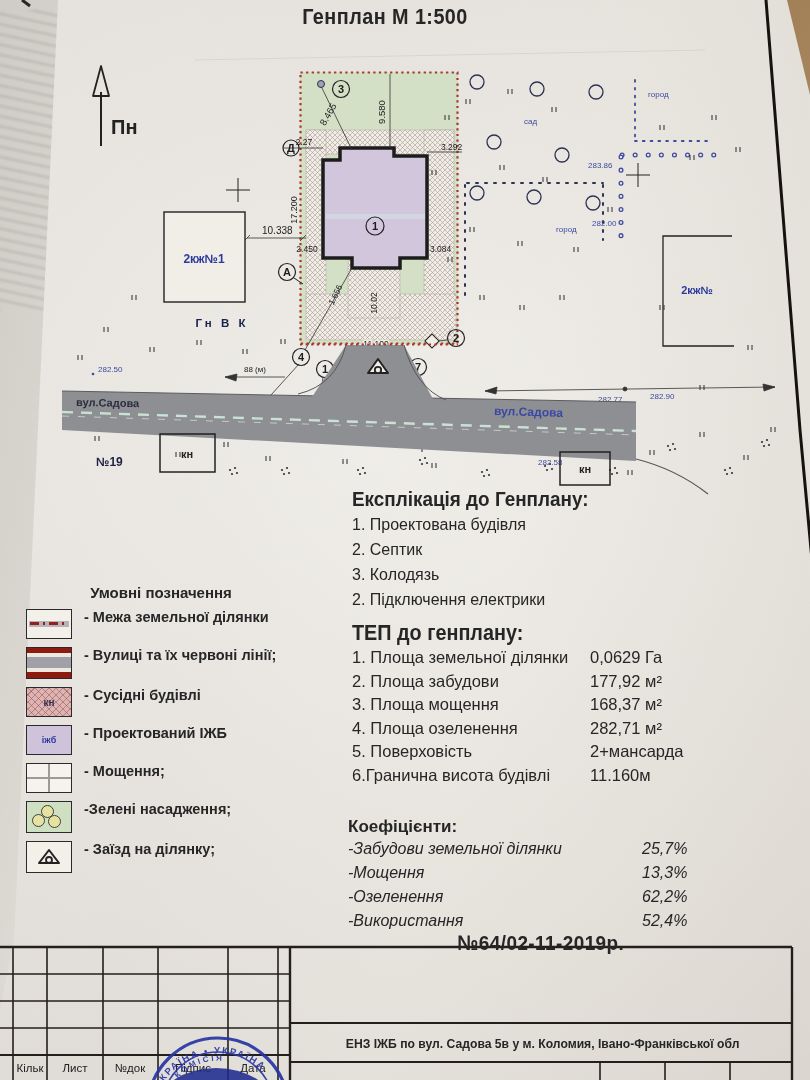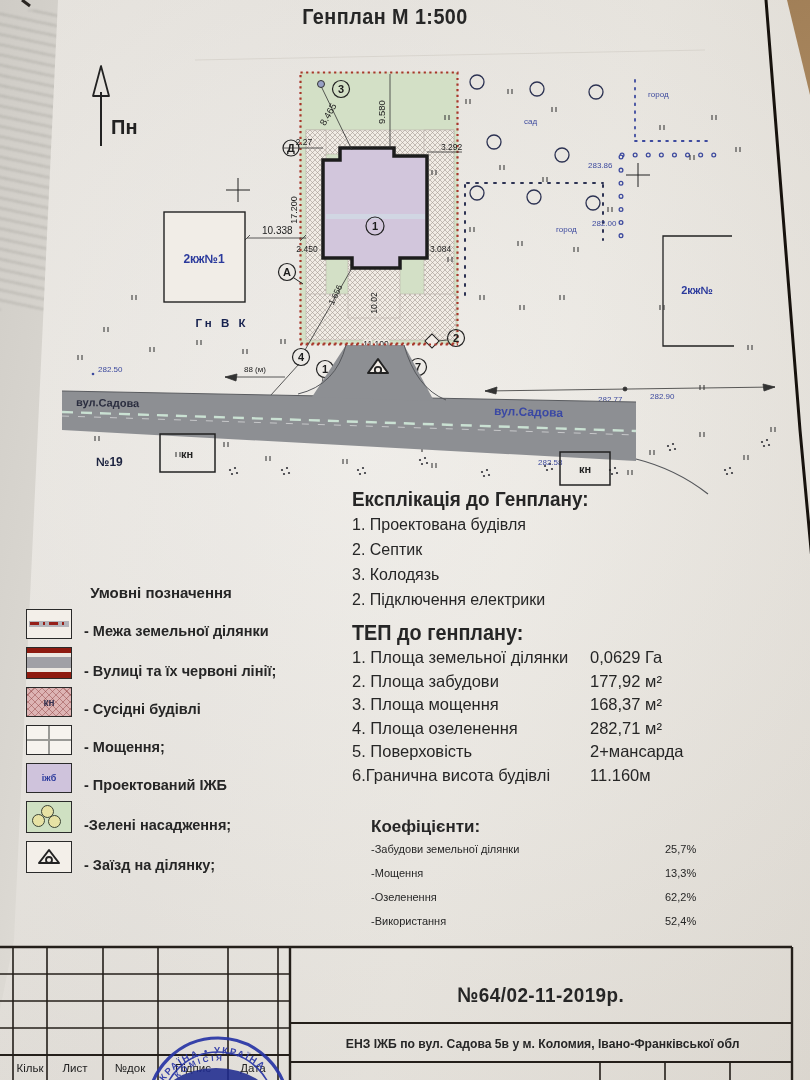--- a/index.html
+++ b/index.html
@@ -23,28 +23,28 @@
   .block .bt{font-weight:700;}
   .expl{left:352px;top:487px;width:300px;}
   .expl .bt{font-size:21px;}
   .expl .it{font-size:16px;line-height:23px;margin-top:2px;}
   .expl .it:first-of-type{margin-top:7px;}
   .tep{left:352px;top:620px;width:350px;}
   .tep .bt{font-size:22px;}
   .tep .row{display:flex;font-size:16.5px;line-height:23.5px;}
   .tep .row:first-of-type{margin-top:8px;}
   .tep .lbl{width:238px;flex:none;}
-  .coef{left:348px;top:817px;width:350px;margin-left:23px;}
+  .coef{left:348px;top:817px;width:350px;}
   .coef .bt{font-size:17px;}
-  .coef .row{display:flex;font-size:11px;line-height:24px;}
+  .coef .row{display:flex;font-size:16px;line-height:24px;font-style:italic;}
   .coef .row:first-of-type{margin-top:5px;}
   .coef .lbl{width:294px;flex:none;}
   .legend{left:26px;top:584px;width:300px;}
   .legend .bt{font-size:15px;text-align:center;width:270px;}
-  .lrow{display:flex;align-items:flex-end;gap:12px;margin-top:8px;}
+  .lrow{display:flex;align-items:flex-start;gap:12px;margin-top:8px;}
   .lrow:first-of-type{margin-top:24px;}
   .lrow .llb{font-size:14.5px;font-weight:700;}
   .ic{width:46px;height:30px;border:1.6px solid #2a2a2a;background:#f3efe9;position:relative;flex:none;box-sizing:border-box;}
   .ic1::after{content:"";position:absolute;left:2px;right:2px;top:11px;height:6px;background:#b4b4ba;}
   .ic1::before{content:"";position:absolute;z-index:1;left:3px;right:3px;top:12px;height:3px;
       background:repeating-linear-gradient(90deg,#96201a 0 9px,transparent 9px 13px,#96201a 13px 15px,transparent 15px 19px);}
   .ic2{height:32px;border:1.4px solid #2a2a2a;
       background:linear-gradient(#8e1a10 0 5px,#ece8e2 5px 9px,#a0a0a6 9px 20px,#ece8e2 20px 24px,#8e1a10 24px 30px);}
   .ic3{background:#ddb4b4;display:flex;align-items:center;justify-content:center;}
   .ic3::before{content:"";position:absolute;inset:0;
@@ -54,21 +54,21 @@
   .ic4{background:#cfc3dc;display:flex;align-items:center;justify-content:center;}
   .ic4 .icl{font-size:9px;font-weight:700;color:#2b3a9c;}
   .ic5{background:linear-gradient(to right,transparent 48%,#9a9a96 48% 52%,transparent 52%),
        linear-gradient(to bottom,transparent 46%,#9a9a96 46% 54%,transparent 54%),#f6f3ee;}
   .ic6{height:32px;background:#cfe0c2;}
   .ic6 i{position:absolute;width:13px;height:13px;border:1.5px solid #3c4436;border-radius:50%;background:#e7e2a4;box-sizing:border-box;}
   .ic6 i:nth-child(1){left:5px;top:12px;}
   .ic6 i:nth-child(2){left:14px;top:3px;}
   .ic6 i:nth-child(3){left:21px;top:13px;}
   .ic7{height:32px;display:flex;align-items:center;justify-content:center;}
-  .tb-doc{left:292px;top:983px;width:498px;text-align:center;font-size:21px;font-weight:700;letter-spacing:.5px;}
+  .tb-doc{left:292px;top:931px;width:498px;text-align:center;font-size:21px;font-weight:700;letter-spacing:.5px;}
   .tb-prj{left:280px;top:1036px;width:526px;text-align:center;font-size:13.5px;font-weight:700;}
   .wood{position:absolute;z-index:4;left:0;top:0;width:810px;height:120px;pointer-events:none;
         background:linear-gradient(160deg,#93714c,#a8865d);clip-path:polygon(787px 0,810px 0,810px 95px);}
 </style>
 </head>
 <body>
 
 <div class="photo">
   <div class="page"></div>
 
@@ -503,28 +503,28 @@
       <span class="ic ic2"></span>
       <span class="llb">- Вулиці та їх червоні лінії;</span>
     </div>
     <div class="lrow">
       <span class="ic ic3">
           <span class="icl">кн</span>
         </span>
       <span class="llb">- Сусідні будівлі</span>
     </div>
     <div class="lrow">
-      <span class="ic ic5"></span>
-      <span class="llb">- Мощення;</span>
-    </div>
-    <div class="lrow">
       <span class="ic ic4">
           <span class="icl">іжб</span>
         </span>
       <span class="llb">- Проектований ІЖБ</span>
+    </div>
+    <div class="lrow">
+      <span class="ic ic5"></span>
+      <span class="llb">- Мощення;</span>
     </div>
     <div class="lrow">
       <span class="ic ic6">
           <i></i>
           <i></i>
           <i></i>
         </span>
       <span class="llb">-Зелені насадження;</span>
     </div>
     <div class="lrow">

